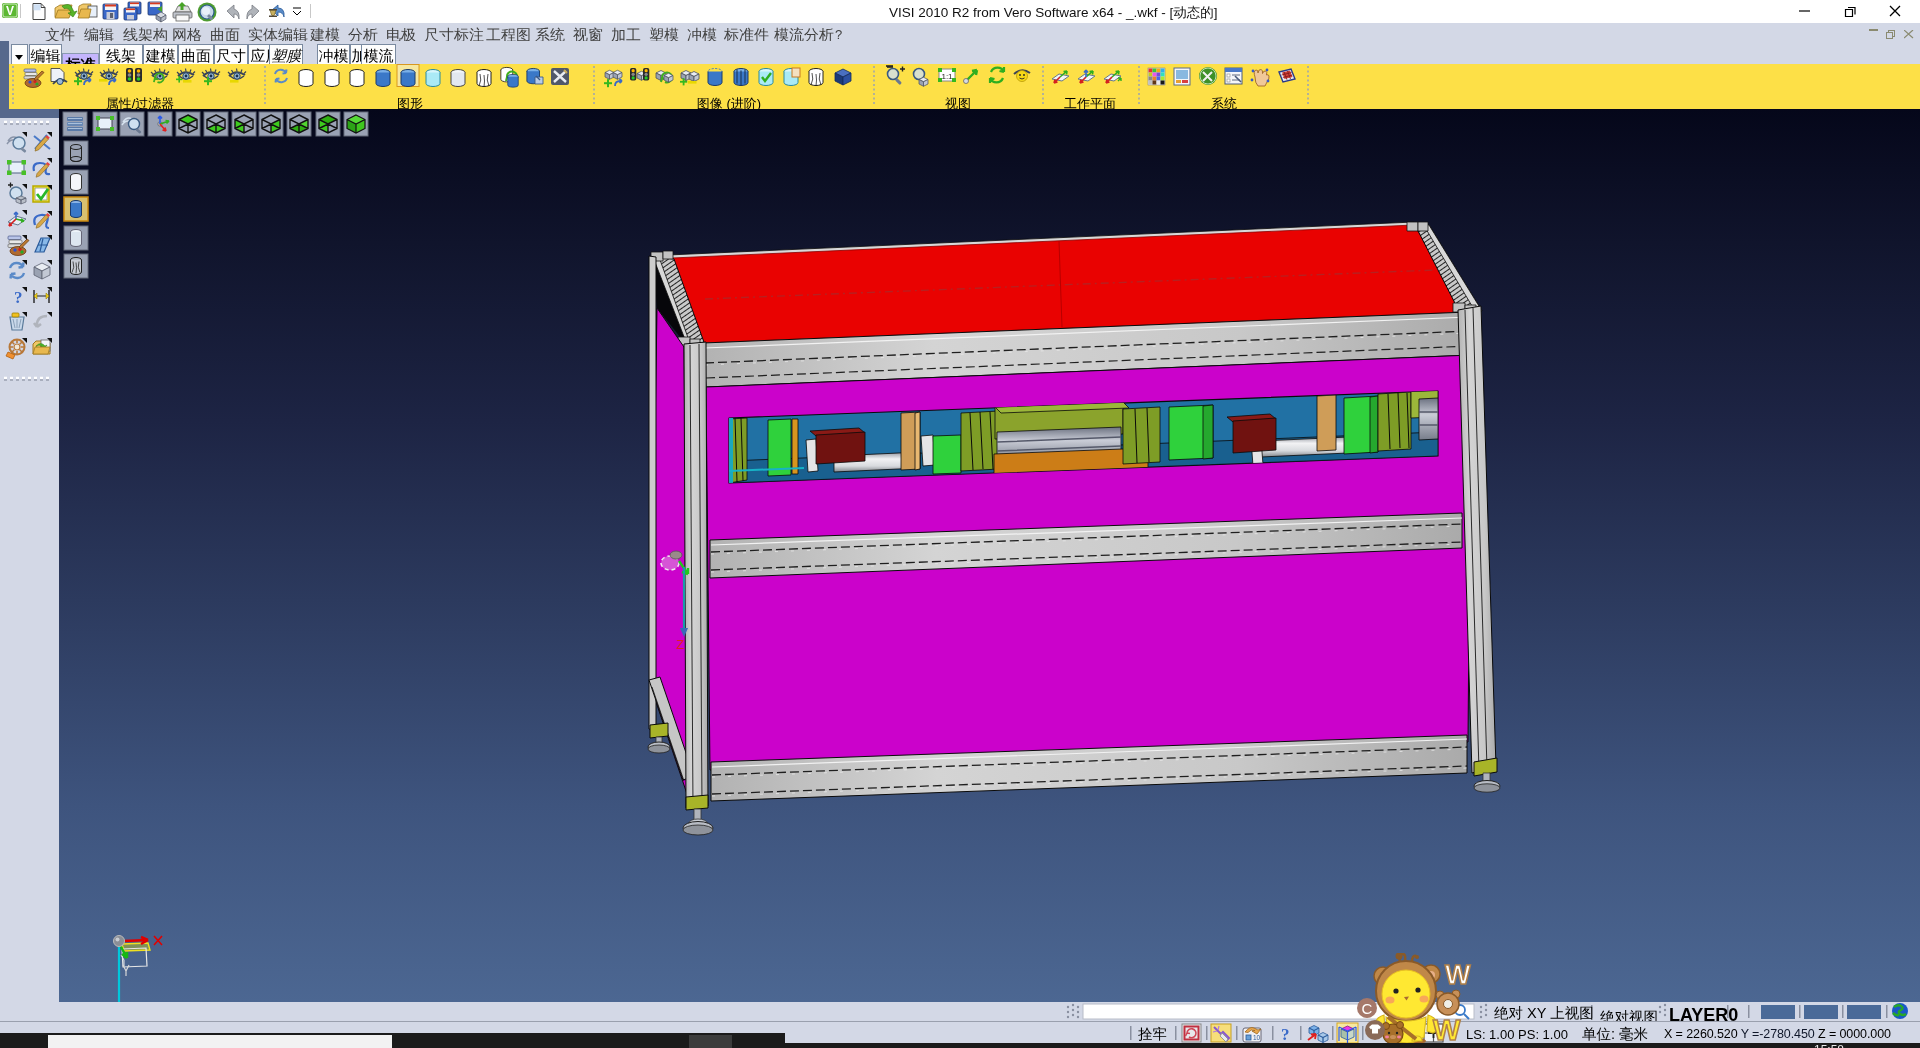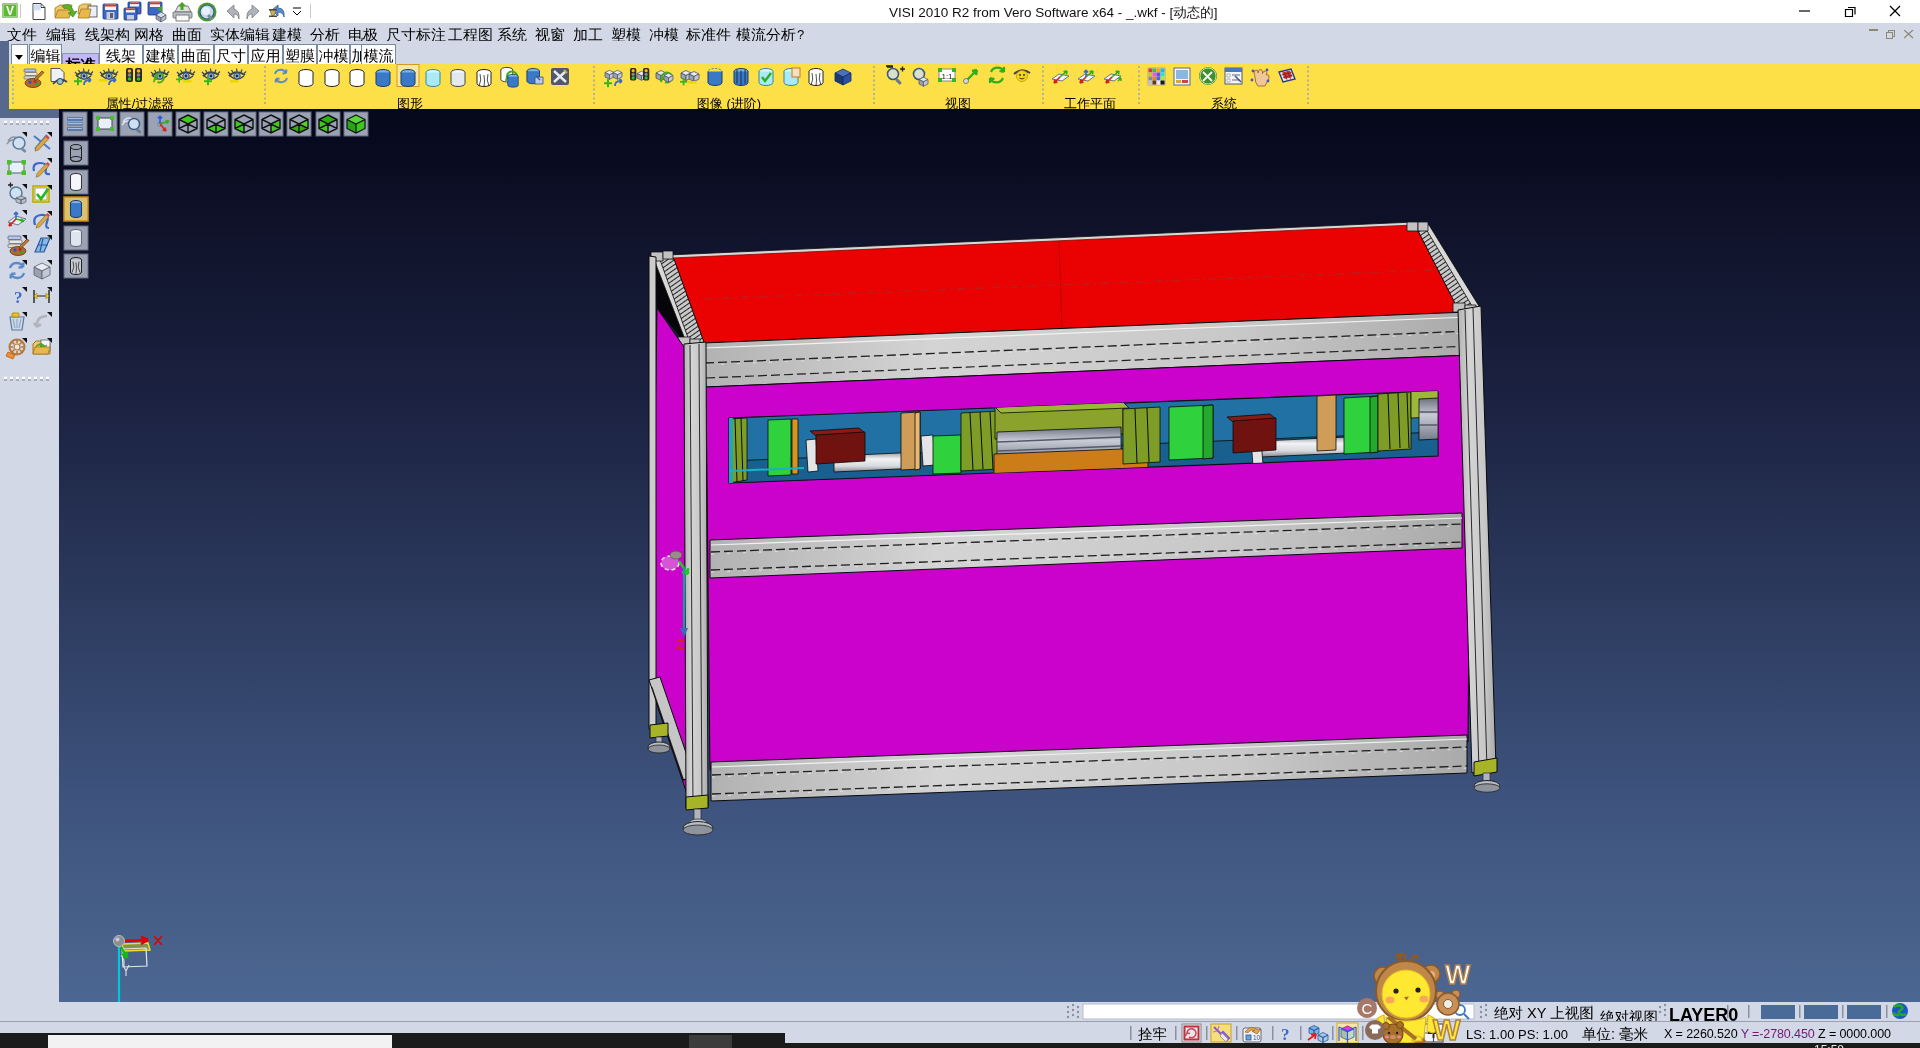--- a/index.html
+++ b/index.html
@@ -1,19 +1,19 @@
 <!DOCTYPE html>
 <html><head><meta charset="utf-8">
 <style>
 html,body{margin:0;padding:0;width:1920px;height:1048px;overflow:hidden;background:#d3d8e6;font-family:"Liberation Sans",sans-serif;}
 .abs{position:absolute;}
 #titlebar{left:0;top:0;width:1920px;height:23px;background:#ffffff;}
 #title{left:889px;top:4px;font-size:13.5px;color:#111;}
 #menubar{left:0;top:23px;width:1920px;height:18px;background:#d3d8e6;}
-.mi{position:absolute;top:3px;font-size:15px;color:#000000;}
+.mi{position:absolute;top:3px;font-size:15px;color:#404040;margin-left:38px;}
 #tabrow{left:0;top:41px;width:1920px;height:23px;background:#d3d8e6;}
 .tab{position:absolute;top:3px;height:17px;background:#fdfdfd;border:1px solid #7a8aa0;border-bottom:none;color:#000;font-size:15px;text-align:center;padding-top:2px;}
 .tab.act{background:#c4b5fd;top:12px;height:20px;border-color:#8a9ab0;font-weight:bold;text-decoration:underline;}
 #ribbon{left:0;top:64px;width:1920px;height:45px;background:#fde047;border-bottom:1px solid #f8f8fc;}
 .glabel{position:absolute;top:31px;font-size:13px;color:#000;width:200px;text-align:center;}
 #slate1{left:0;top:41px;width:9px;height:77px;background:#56688c;}
 #slate2{left:0;top:109px;width:59px;height:9px;background:#56688c;}
 #dock{left:0;top:118px;width:59px;height:885px;background:#d3d8e6;}
 #viewport{left:59px;top:109px;width:1861px;height:893px;background:linear-gradient(180deg,#05071a 0%,#10142c 15%,#1d2444 35%,#2c3a5e 55%,#3e547e 78%,#4c6792 100%);}
 #statusbar1{left:0;top:1002px;width:1736px;height:19px;background:#d3d8e6;}
@@ -139,21 +139,21 @@
 <span class="tab" style="left:11px;width:15px;"><svg width="9" height="7" style="margin-top:3px">
         <path d="M0 1 L8 1 L4 6 Z" fill="#000"></path>
       </svg></span>
 <span class="tab" style="left:29px;width:31px;">编辑</span>
 <span class="tab act" style="left:62px;width:35px;">标准</span>
 <span class="tab" style="left:99px;width:42px;">线架构</span>
 <span class="tab" style="left:143px;width:33px;">建模</span>
 <span class="tab" style="left:178px;width:34px;">曲面</span>
 <span class="tab" style="left:214px;width:32px;">尺寸</span>
 <span class="tab" style="left:248px;width:33px;">应用</span>
-<span class="tab" style="left:283px;width:32px;">塑膜</span>
+<span class="tab" style="left:269px;width:32px;font-style:italic;">塑膜</span>
 <span class="tab" style="left:317px;width:31px;">冲模</span>
 <span class="tab" style="left:350px;width:31px;">加工</span>
 <span class="tab" style="left:361px;width:33px;">模流</span>
 </div>
 <div class="abs" id="ribbon">
 <svg width="1920" height="45" style="position:absolute;left:0;top:0">
 <defs>
 <g id="cyl">
           <ellipse cx="8" cy="3.5" rx="7" ry="3" fill="#fff" stroke="#222" stroke-width="1"></ellipse>
           <path d="M1 3.5 v11 a7 3 0 0 0 14 0 v-11" fill="#fff" stroke="#222" stroke-width="1"></path>
@@ -917,21 +917,21 @@
 <rect x="1362" y="4" width="1.5" height="14" fill="#8a90a0"></rect>
 <g transform="translate(1424,2)">
         <rect x="0" y="0" width="19" height="18" fill="#f4f6fa" stroke="#555" stroke-width="1.2"></rect>
         <path d="M0 9 h19 M9.5 0 v18" stroke="#555" stroke-width="1.2"></path>
         <path d="M4 9 h11 M9.5 4 v10" stroke="#222" stroke-width="1.8"></path>
       </g>
 </svg>
 <span class="st stc" style="left:1138px;top:3px">拴牢</span>
 <span class="st" style="left:1466px;top:5px;font-size:13px">LS: 1.00 PS: 1.00</span>
 <span class="st stc" style="left:1582px;top:3px">单位: 毫米</span>
-<span class="st" style="left:1664px;top:5px;font-size:12.5px;letter-spacing:-0.1px">X = 2260.520 <span style="color:#701a75">Y =-2780.450</span> Z = 0000.000</span>
+<span class="st" style="left:1664px;top:5px;font-size:12.5px;letter-spacing:-0.1px">X = 2260.520 <span style="color:#0f172a">Y =-2780.450</span> Z = 0000.000</span>
 </div>
 <div class="abs" style="left:1814px;top:1044px;width:40px;height:4px;overflow:hidden;color:#e8e8e8;font-size:12px;z-index:9;"><span style="position:relative;top:-1px">15:58</span></div>
 <div class="abs" id="char">
 <svg width="140" height="95" style="position:absolute;left:1336px;top:953px">
 <ellipse cx="71" cy="88" rx="19" ry="4" fill="#a86a30"></ellipse>
 <circle cx="47" cy="23" r="9" fill="#c08848" stroke="#8a5a28" stroke-width="1.5"></circle>
       <circle cx="47" cy="24" r="4" fill="#e8b088"></circle>
 <circle cx="95" cy="21" r="9" fill="#c08848" stroke="#8a5a28" stroke-width="1.5"></circle>
       <circle cx="95" cy="22" r="4" fill="#e8b088"></circle>
 <path d="M64 8 q-2 -6 2 -7 q4 -1 3 7 M76 9 q0 -7 4 -6" stroke="#8a5a28" stroke-width="2.5" fill="none"></path>

